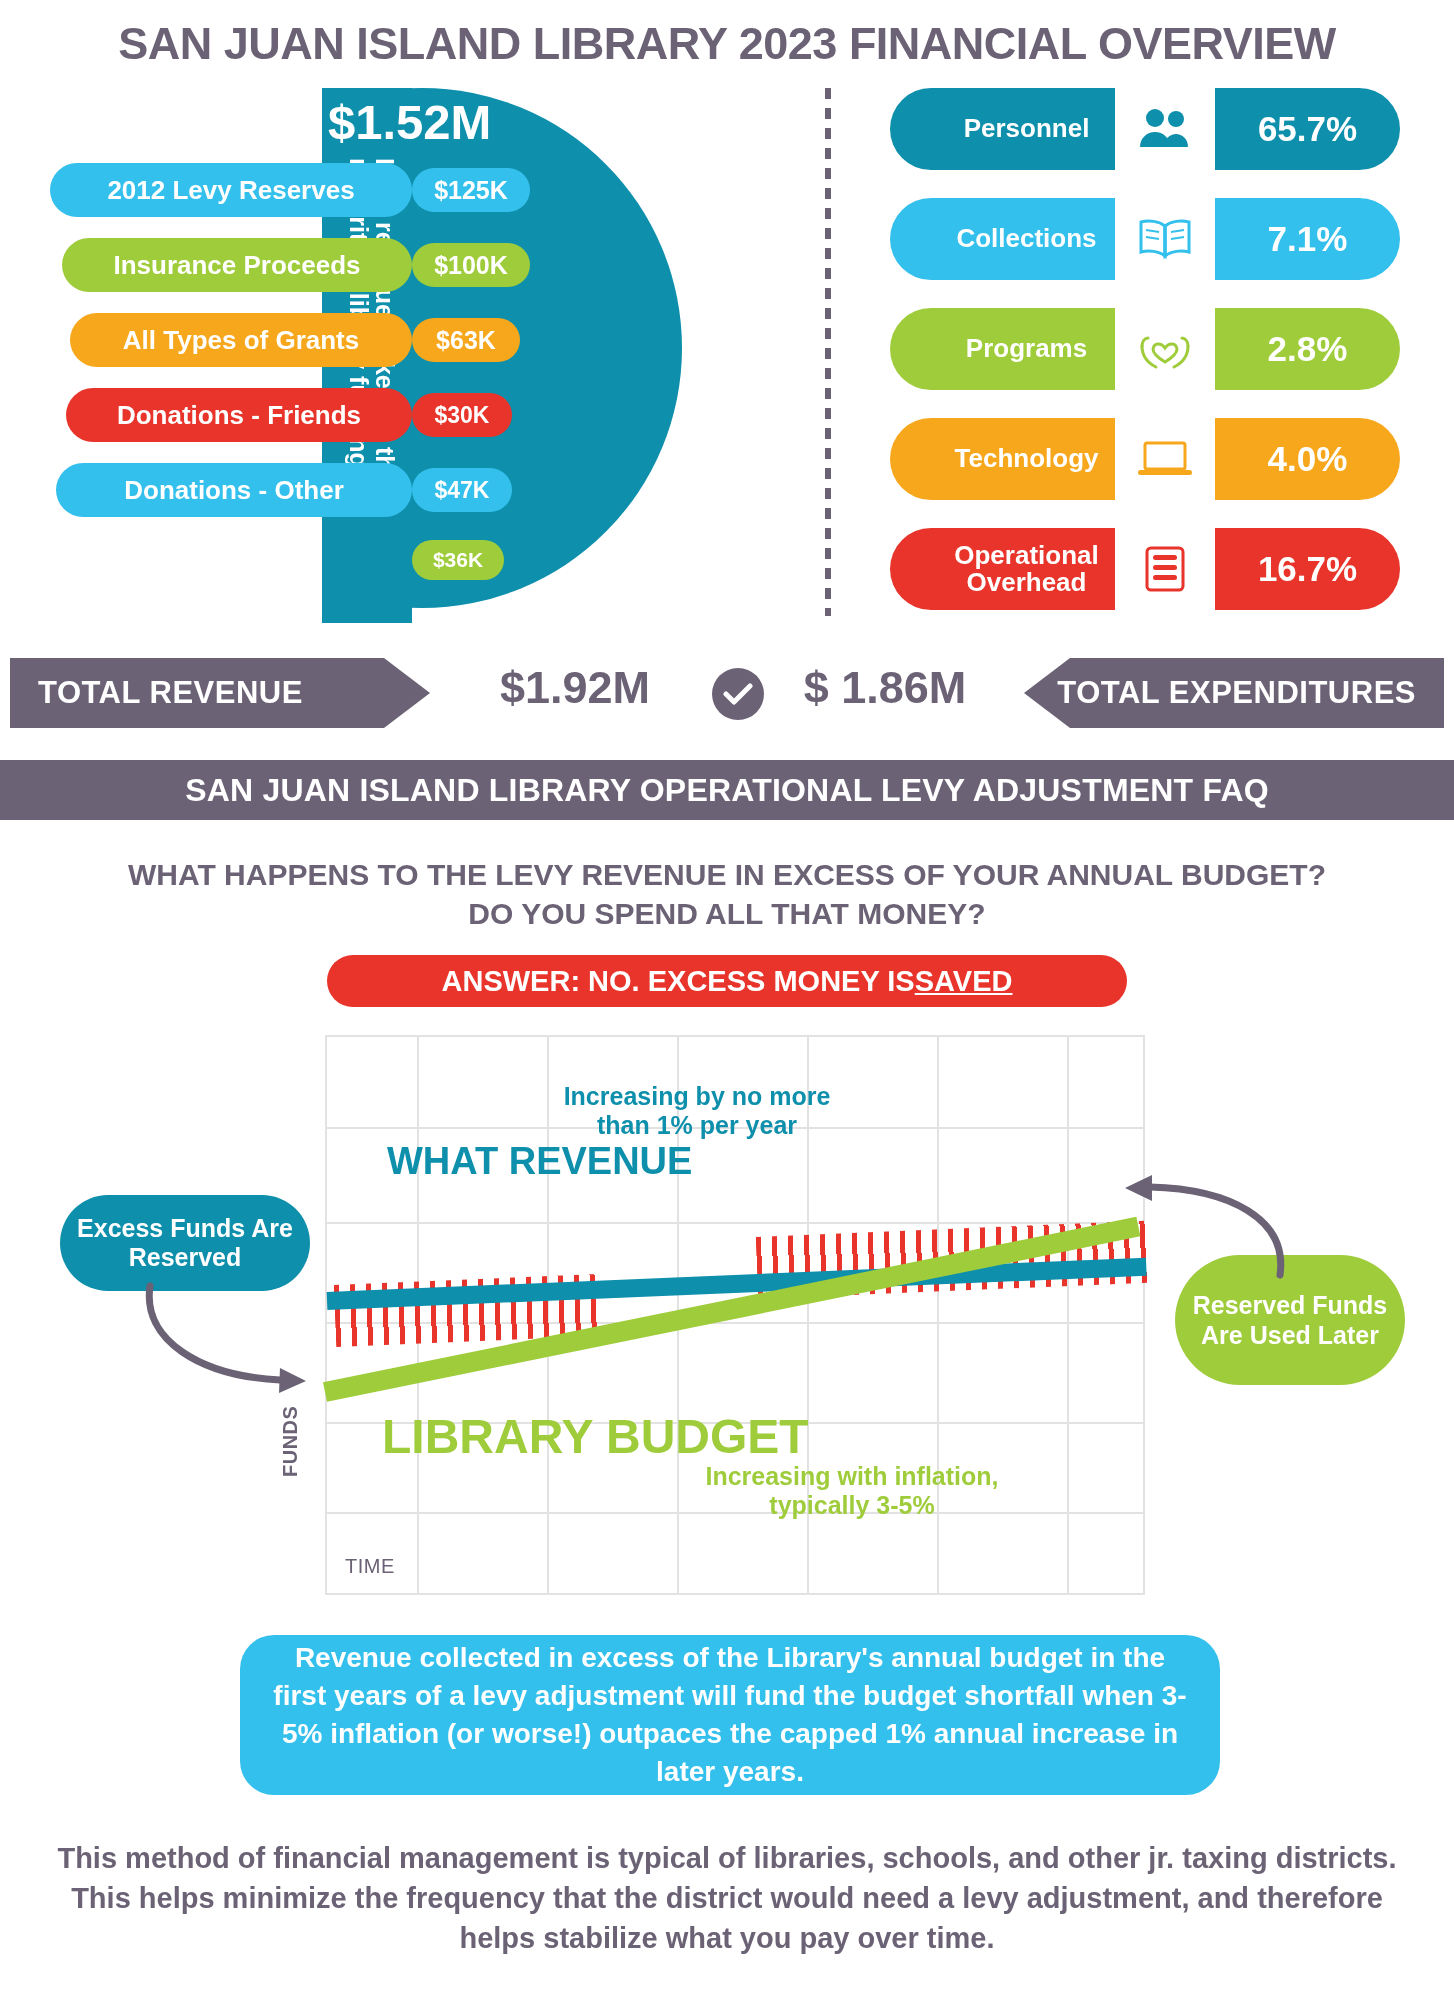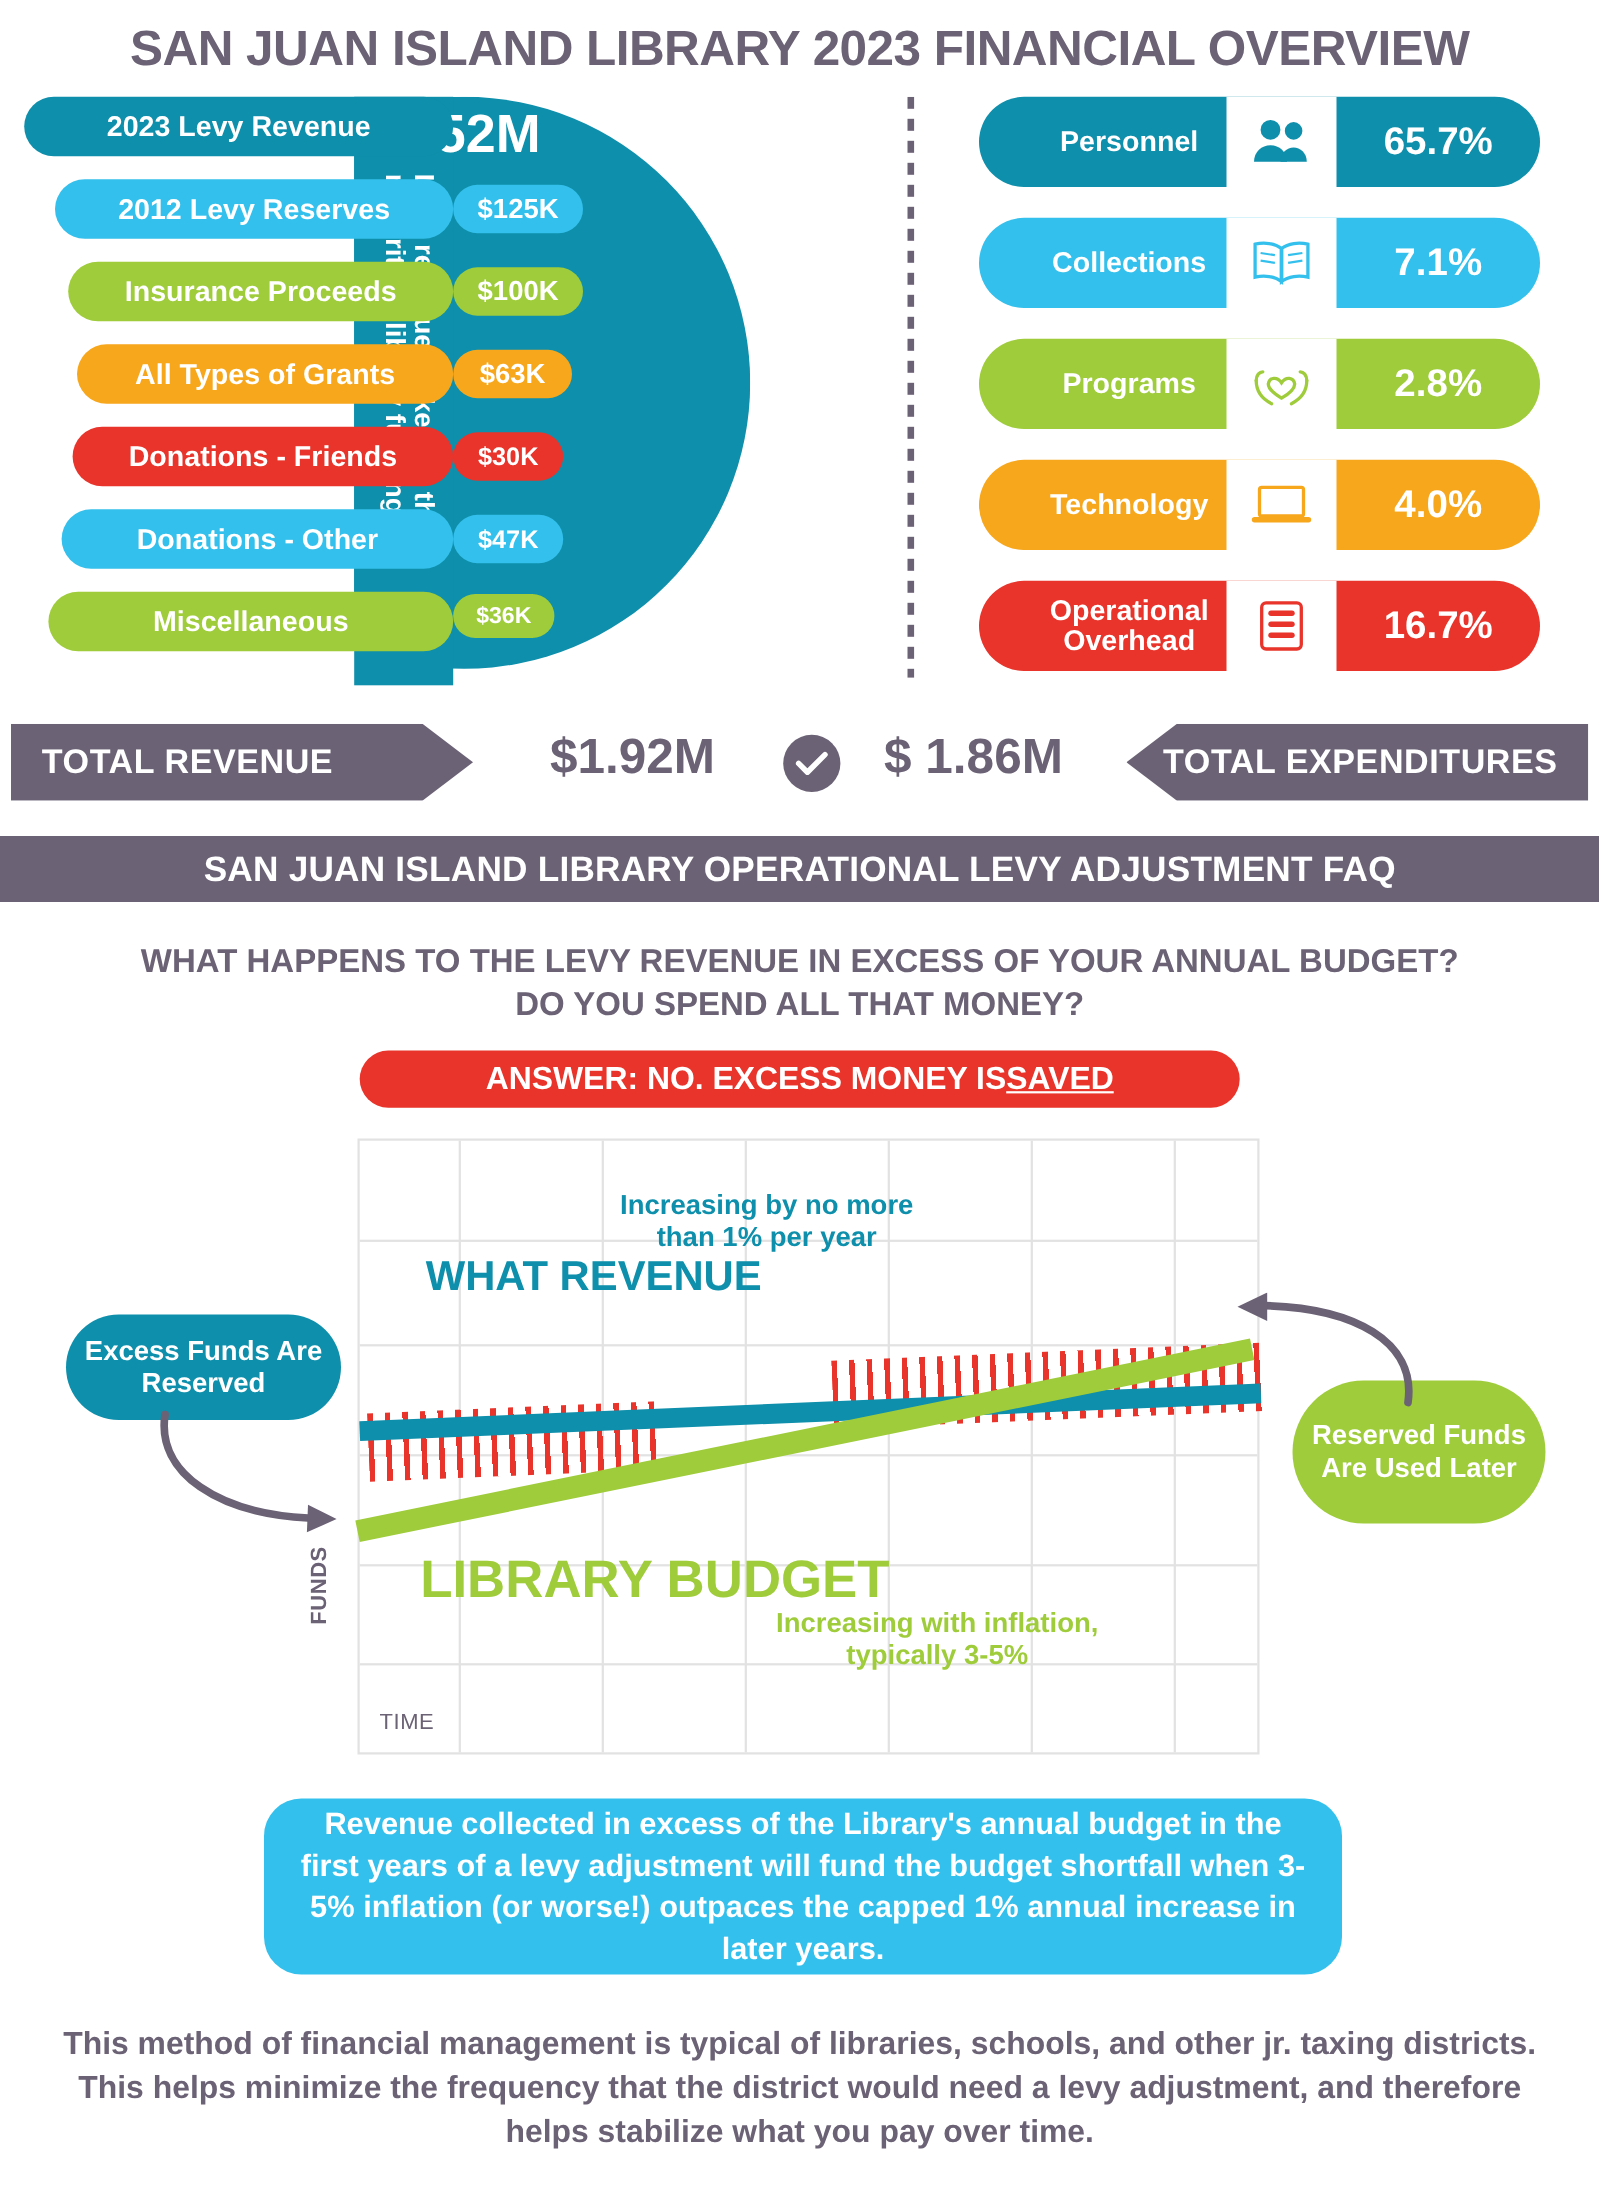--- a/index.html
+++ b/index.html
@@ -296,23 +296,20 @@
 </style>
 </head>
 <body>
 
 <div class="page">
 
   <div class="main-title">SAN JUAN ISLAND LIBRARY 2023 FINANCIAL OVERVIEW</div>
 
   <div class="rev-block">
 
-    <div class="rev-row" style="left:0px; top:0px; width:390px; background:#0e8fab; z-index:3;">
-      <span class="lbl">2023 Levy Revenue</span>
-    </div>
 
     <div class="rev-row" style="left:28px; top:75px; width:362px; background:#34c0ec; z-index:1;">
       <span class="lbl">2012 Levy Reserves</span>
     </div>
 
     <div class="rev-row" style="left:40px; top:150px; width:350px; background:#9fcc3b; z-index:1;">
       <span class="lbl">Insurance Proceeds</span>
     </div>
 
     <div class="rev-row" style="left:44px; top:300px; width:346px; background:#e8342a; z-index:1;">
@@ -320,23 +317,20 @@
     </div>
 
     <div class="rev-row" style="left:48px; top:225px; width:342px; background:#f7a71c; z-index:1;">
       <span class="lbl">All Types of Grants</span>
     </div>
 
     <div class="rev-row" style="left:34px; top:375px; width:356px; background:#34c0ec; z-index:1;">
       <span class="lbl">Donations - Other</span>
     </div>
 
-    <div class="rev-row" style="left:22px; top:450px; width:368px; background:#9fcc3b; z-index:1;">
-      <span class="lbl">Miscellaneous</span>
-    </div>
 
     <div class="circle-wrap">
       <div class="circle"></div>
     </div>
     <div class="circle-band"></div>
 
     <div class="big-amount">$1.52M</div>
     <div class="vert-text">
       <span>Levy revenue makes up the majority of library funding</span>
     </div>

